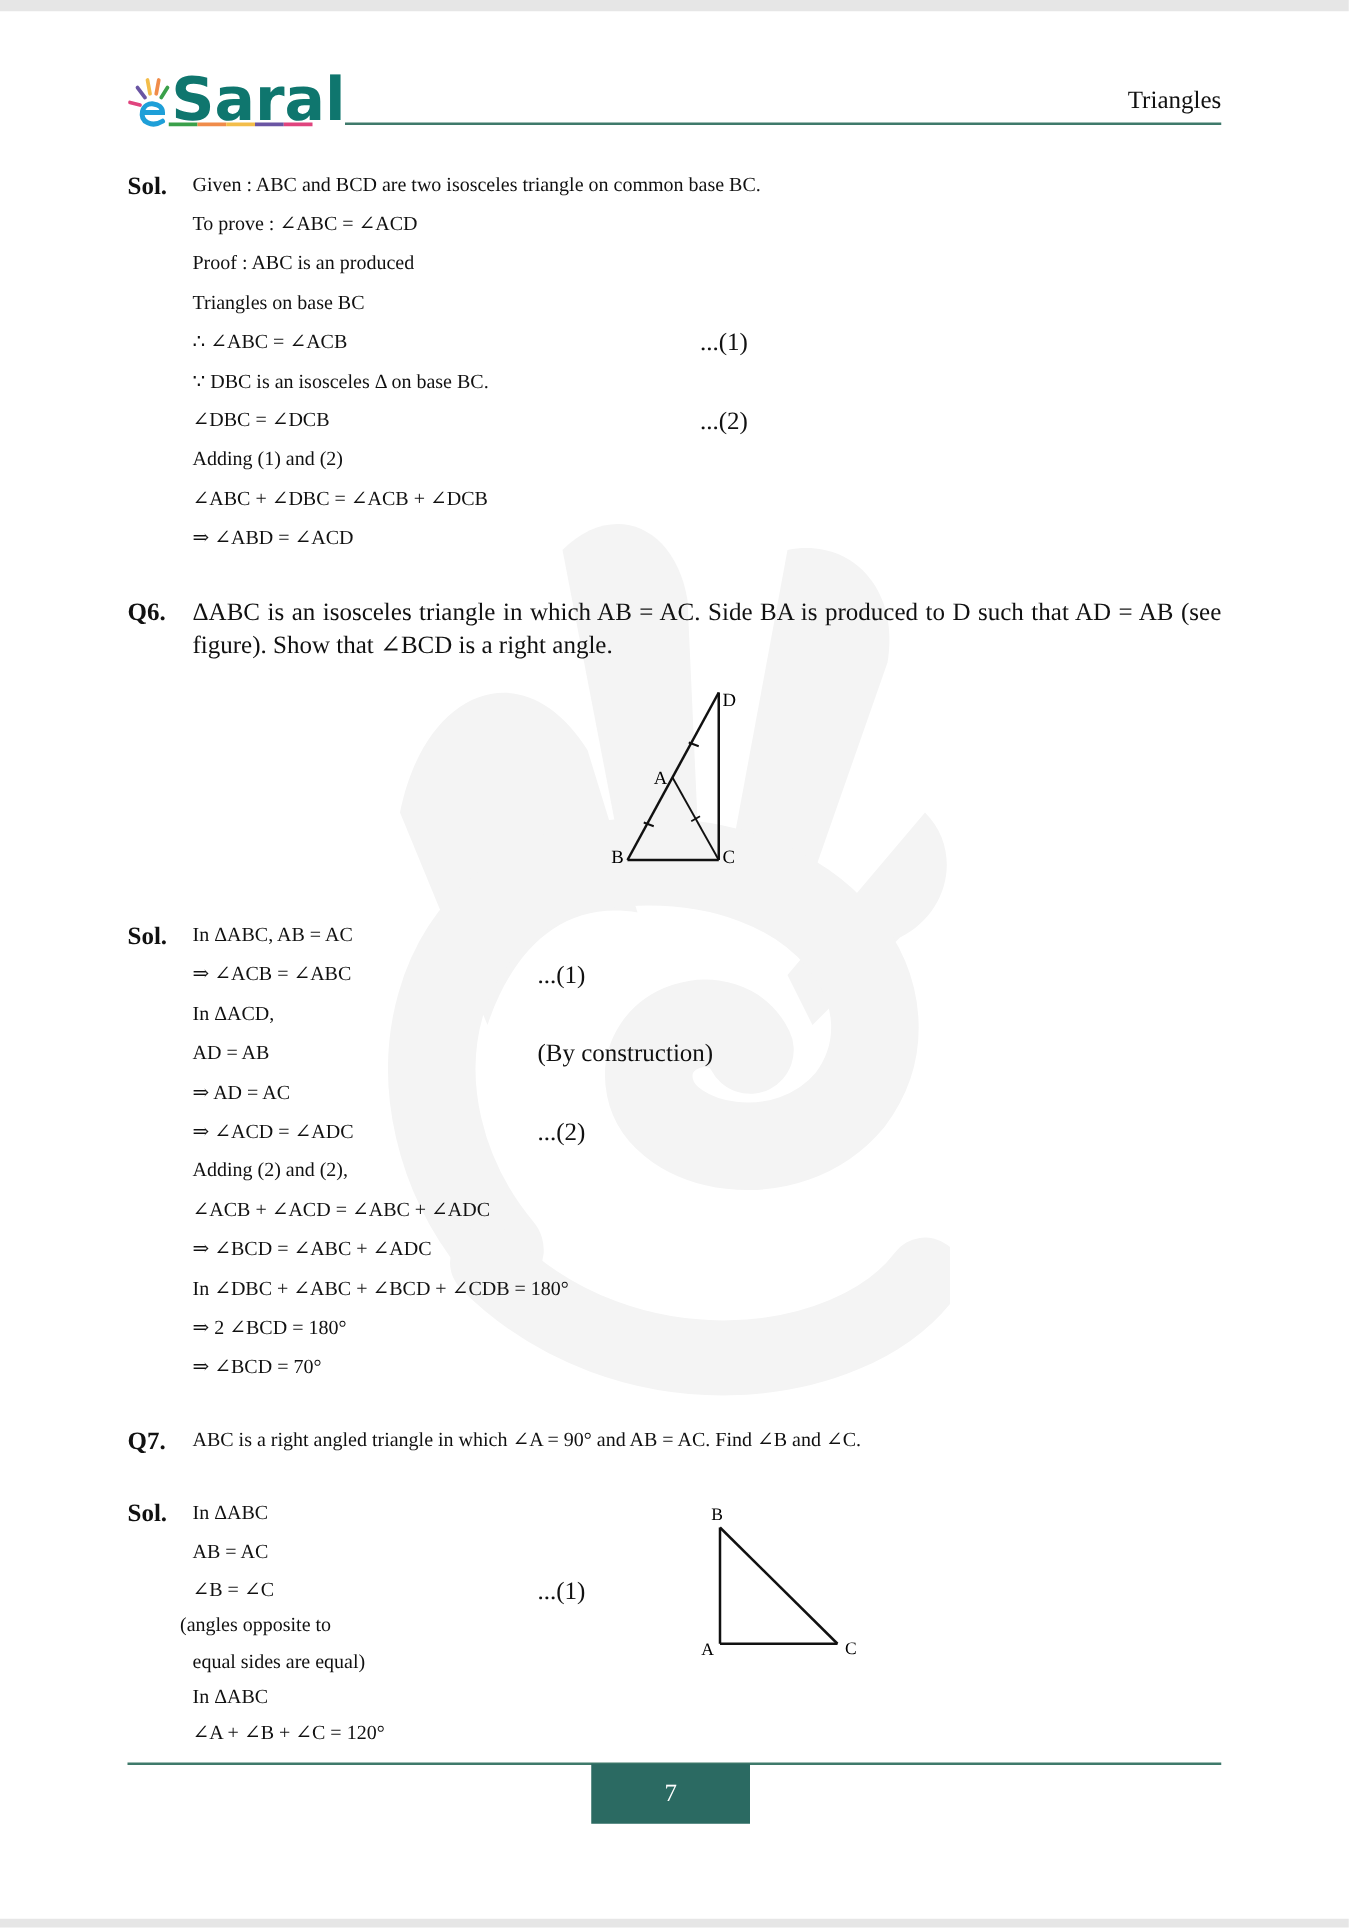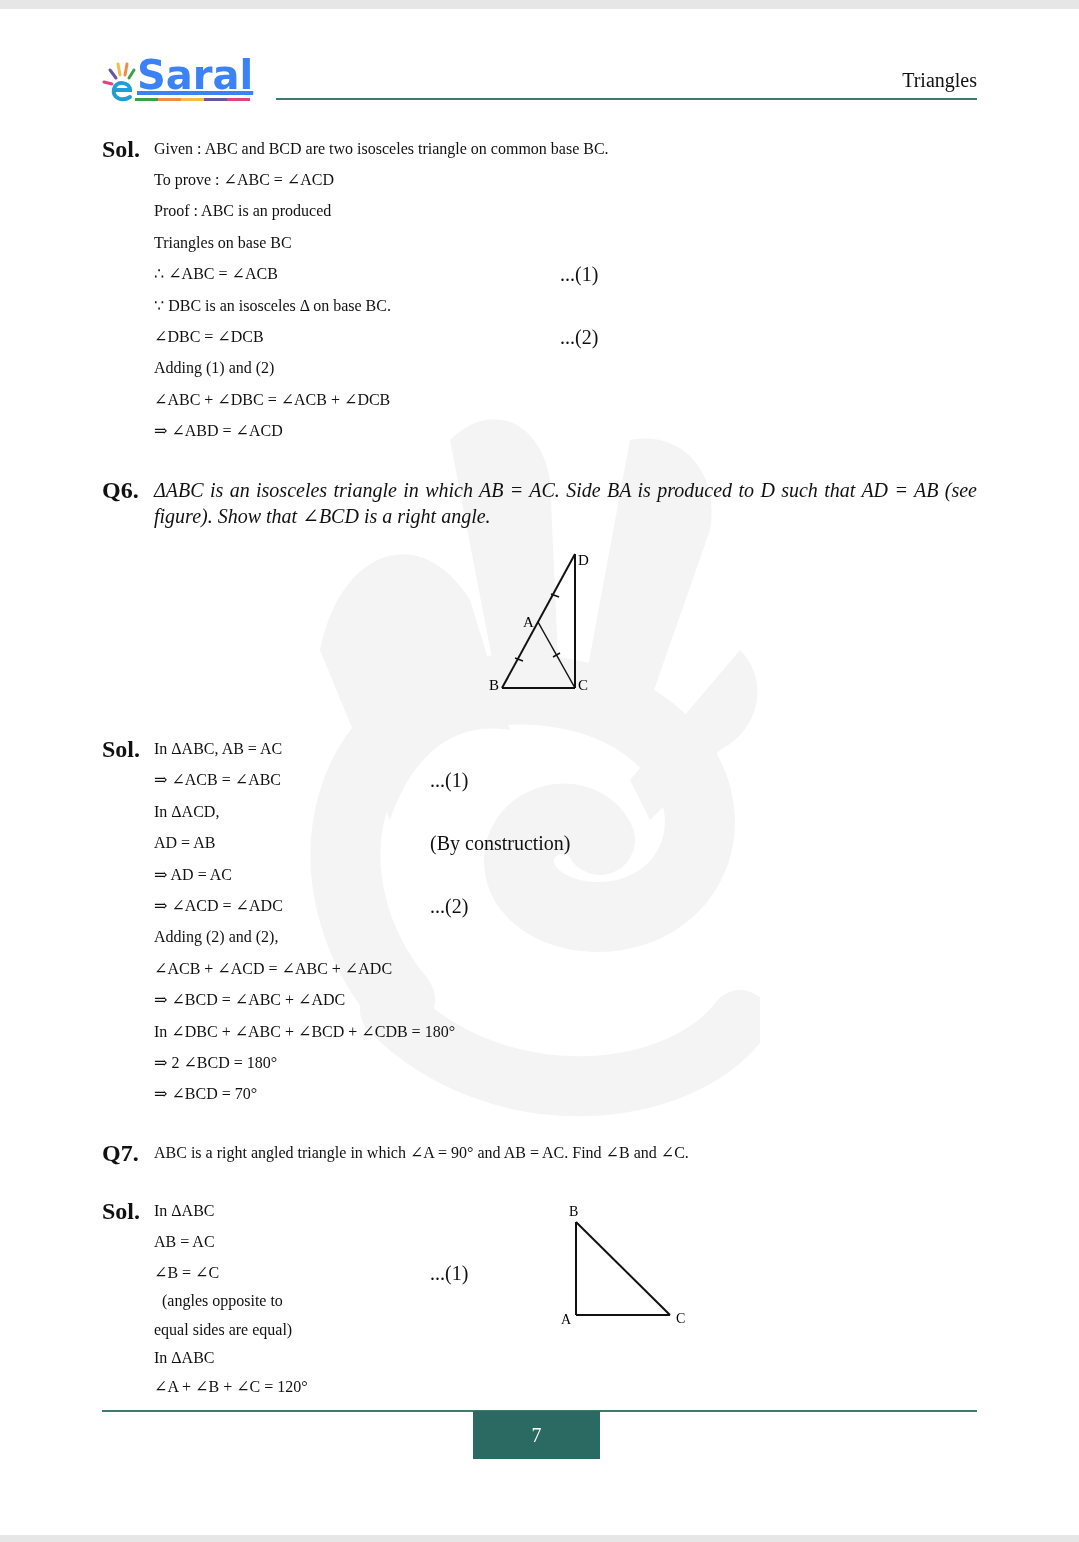--- a/index.html
+++ b/index.html
@@ -13,32 +13,32 @@
   .botbar { position: absolute; left: 0; bottom: 0; width: 1079px; height: 7px; background: #e6e6e6; }
 
   
   .watermark { position: absolute; left: 300px; top: 400px; width: 460px; height: 760px; pointer-events: none; }
 
   
   .logo { position: absolute; left: 102px; top: 58px; width: 150px; height: 46px; }
   .logo-text {
     position: absolute; left: 35px; top: -6px;
     font-family: "DejaVu Sans", "Liberation Sans", sans-serif;
-    font-weight: bold; font-size: 40px; color: #3b82f6; letter-spacing: 0px; text-decoration: underline;
+    font-weight: bold; font-size: 48px; color: #0f766e; letter-spacing: 0px;
   }
   .logo-stripe { position: absolute; left: 33px; top: 40px; height: 3px; width: 115px; display: flex; }
   .logo-stripe span { flex: 1; height: 3px; }
   .header-rule { position: absolute; left: 276px; top: 98px; width: 701px; height: 2px; background: #3f7a6b; }
   .chapter-title { position: absolute; right: 102px; top: 69px; font-size: 20px; color: #111; }
 
   
   .line { position: absolute; font-size: 16px; line-height: 24px; white-space: nowrap; }
-  .label { position: absolute; font-size: 24px; line-height: 24px; font-weight: bold; }
+  .label { position: absolute; font-size: 20px; line-height: 24px; font-weight: bold; }
   .ref { position: absolute; font-size: 20px; line-height: 24px; white-space: nowrap; }
-  .para { position: absolute; font-size: 20px; line-height: 26px; text-align: justify; font-style: italic; }
+  .para { position: absolute; font-size: 20px; line-height: 26px; text-align: justify; }
 
   
   .footer-rule { position: absolute; left: 102px; top: 1410px; width: 875px; height: 2px; background: #3f7a6b; }
   .page-box {
     position: absolute; left: 473px; top: 1411px; width: 127px; height: 48px;
     background: #2b6a62; color: #fff; font-size: 20px;
     display: flex; align-items: center; justify-content: center;
   }
   svg text { font-family: "Liberation Serif", serif; }
 </style>
@@ -128,21 +128,21 @@
 <div class="line" style="left:154px;top:1082px">⇒ ∠BCD = 70°</div>
 
 <div class="label" style="left:102px;top:1141px">Q7.</div>
 <div class="line" style="left:154px;top:1141px">ABC is a right angled triangle in which ∠A = 90° and AB = AC. Find ∠B and ∠C.</div>
 
 <div class="label" style="left:102px;top:1199px">Sol.</div>
 <div class="line" style="left:154px;top:1199px">In ΔABC</div>
 <div class="line" style="left:154px;top:1230px">AB = AC</div>
 <div class="line" style="left:154px;top:1261px">∠B = ∠C</div>
 <div class="ref" style="left:430px;top:1261px">...(1)</div>
-<div class="line" style="left:162px;top:1289px">(angles opposite to</div>
+<div class="line" style="left:144px;top:1289px">(angles opposite to</div>
 <div class="line" style="left:154px;top:1318px">equal sides are equal)</div>
 <div class="line" style="left:154px;top:1346px">In ΔABC</div>
 <div class="line" style="left:154px;top:1375px">∠A + ∠B + ∠C = 120°</div>
 
 <svg style="position:absolute;left:555px;top:1200px" width="140" height="130">
   <line x1="21" y1="22" x2="21" y2="115" stroke="#111" stroke-width="2"></line>
   <line x1="21" y1="115" x2="115" y2="115" stroke="#111" stroke-width="2"></line>
   <line x1="21" y1="22" x2="115" y2="115" stroke="#111" stroke-width="2"></line>
   <text x="14" y="16" font-size="14">B</text>
   <text x="6" y="124" font-size="14">A</text>

